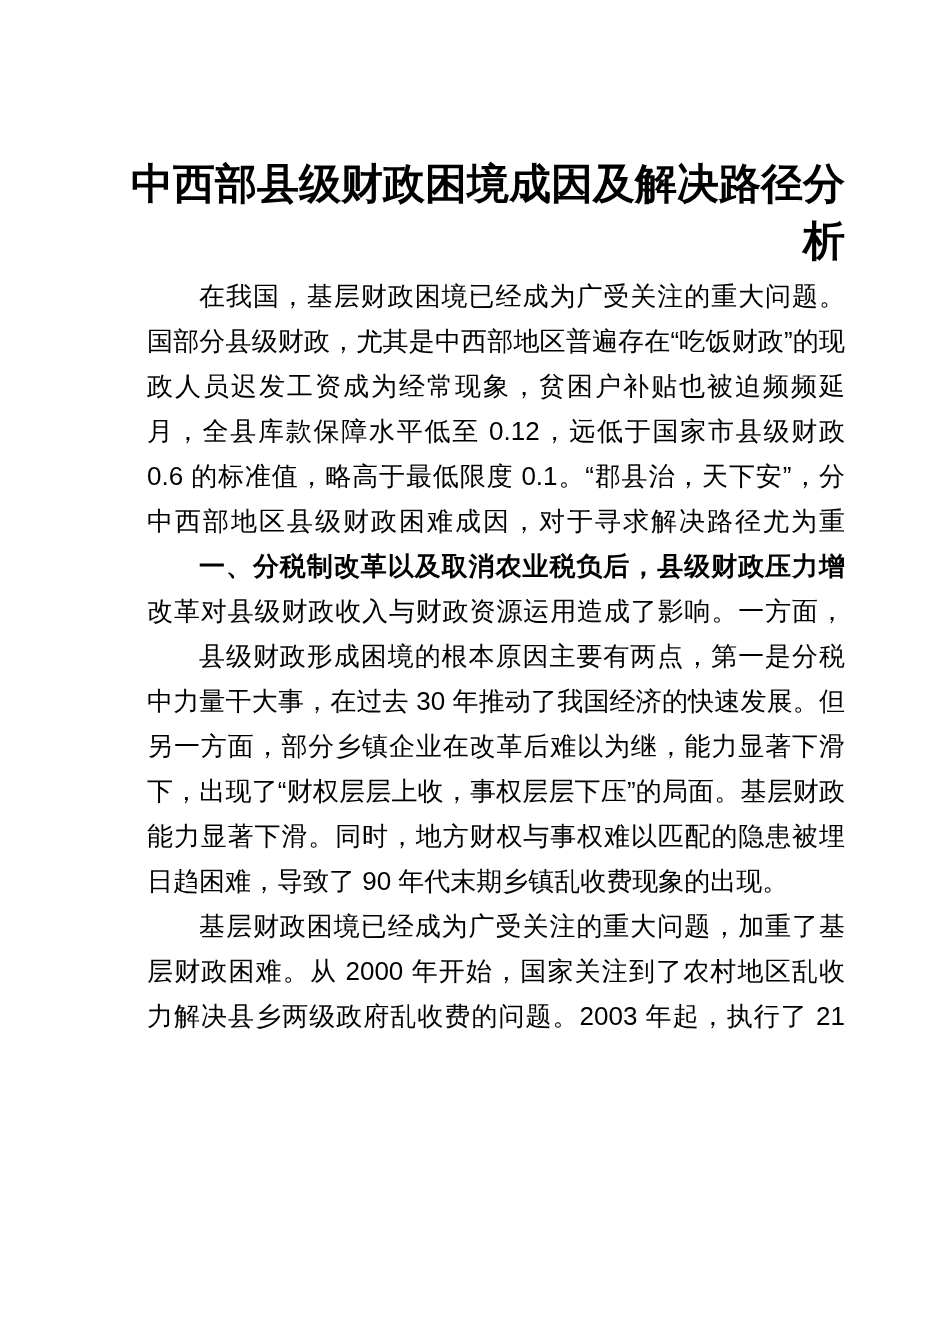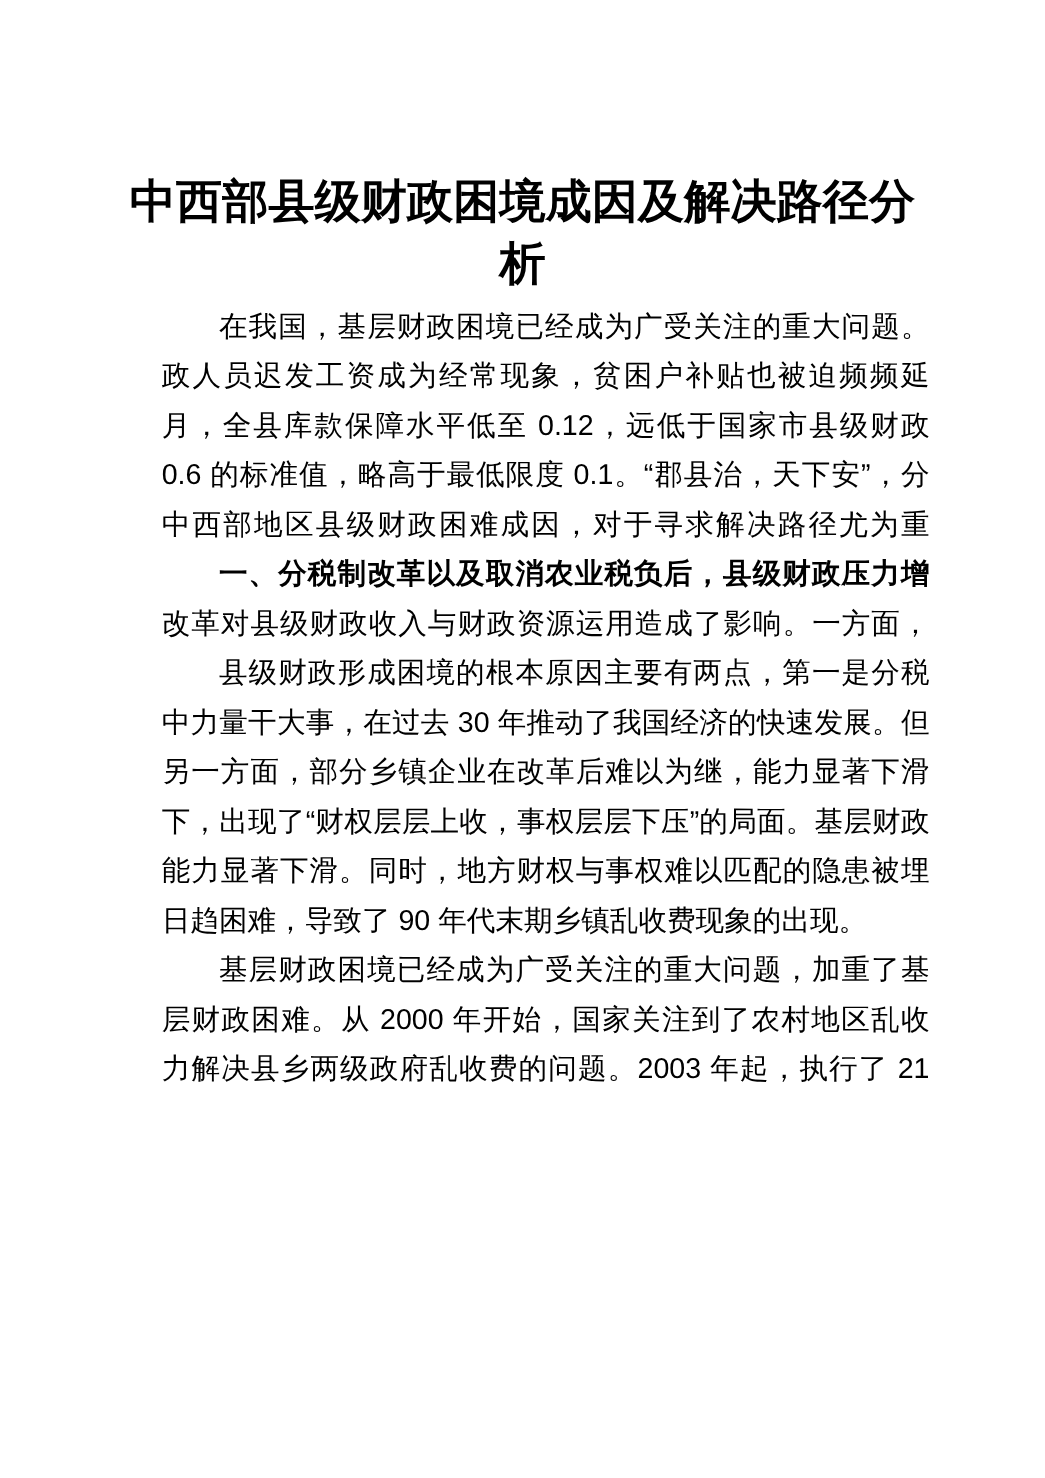--- a/index.html
+++ b/index.html
@@ -18,21 +18,21 @@
     color: #000000;
     overflow: hidden;
   }
   .doc-title {
     margin: 0;
     padding: 0;
     font-family: "Liberation Serif", serif;
     font-weight: bold;
     font-size: 42px;
     line-height: 57px;
-    text-align: center;
+    text-align: right;
     color: #000000;
   }
   .doc-body {
     margin-top: 4px;
     margin-left: 42px;
   }
   .block {
     margin: 0;
     padding: 0;
   }
@@ -60,20 +60,21 @@
 <body>
 
 <div class="page">
   <h1 class="doc-title">
       <div class="title-line">中西部县级财政困境成因及解决路径分</div>
       <div class="title-line">析</div>
     </h1>
   <div class="doc-body">
       <div class="block paragraph">
         <div class="line indent">在我国，基层财政困境已经成为广受关注的重大问题。我</div>
+        <div class="line">国部分县级财政，尤其是中西部地区普遍存在“吃饭财政”的现</div>
         <div class="line">政人员迟发工资成为经常现象，贫困户补贴也被迫频频延迟。6</div>
         <div class="line">月，全县库款保障水平低至 0.12，远低于国家市县级财政 0.4-</div>
         <div class="line">0.6 的标准值，略高于最低限度 0.1。“郡县治，天下安”，分析</div>
         <div class="line">中西部地区县级财政困难成因，对于寻求解决路径尤为重要。</div>
       </div>
       <div class="block heading">
         <div class="line indent">一、分税制改革以及取消农业税负后，县级财政压力增大</div>
       </div>
       <div class="block paragraph">
         <div class="line">改革对县级财政收入与财政资源运用造成了影响。一方面，分</div>

